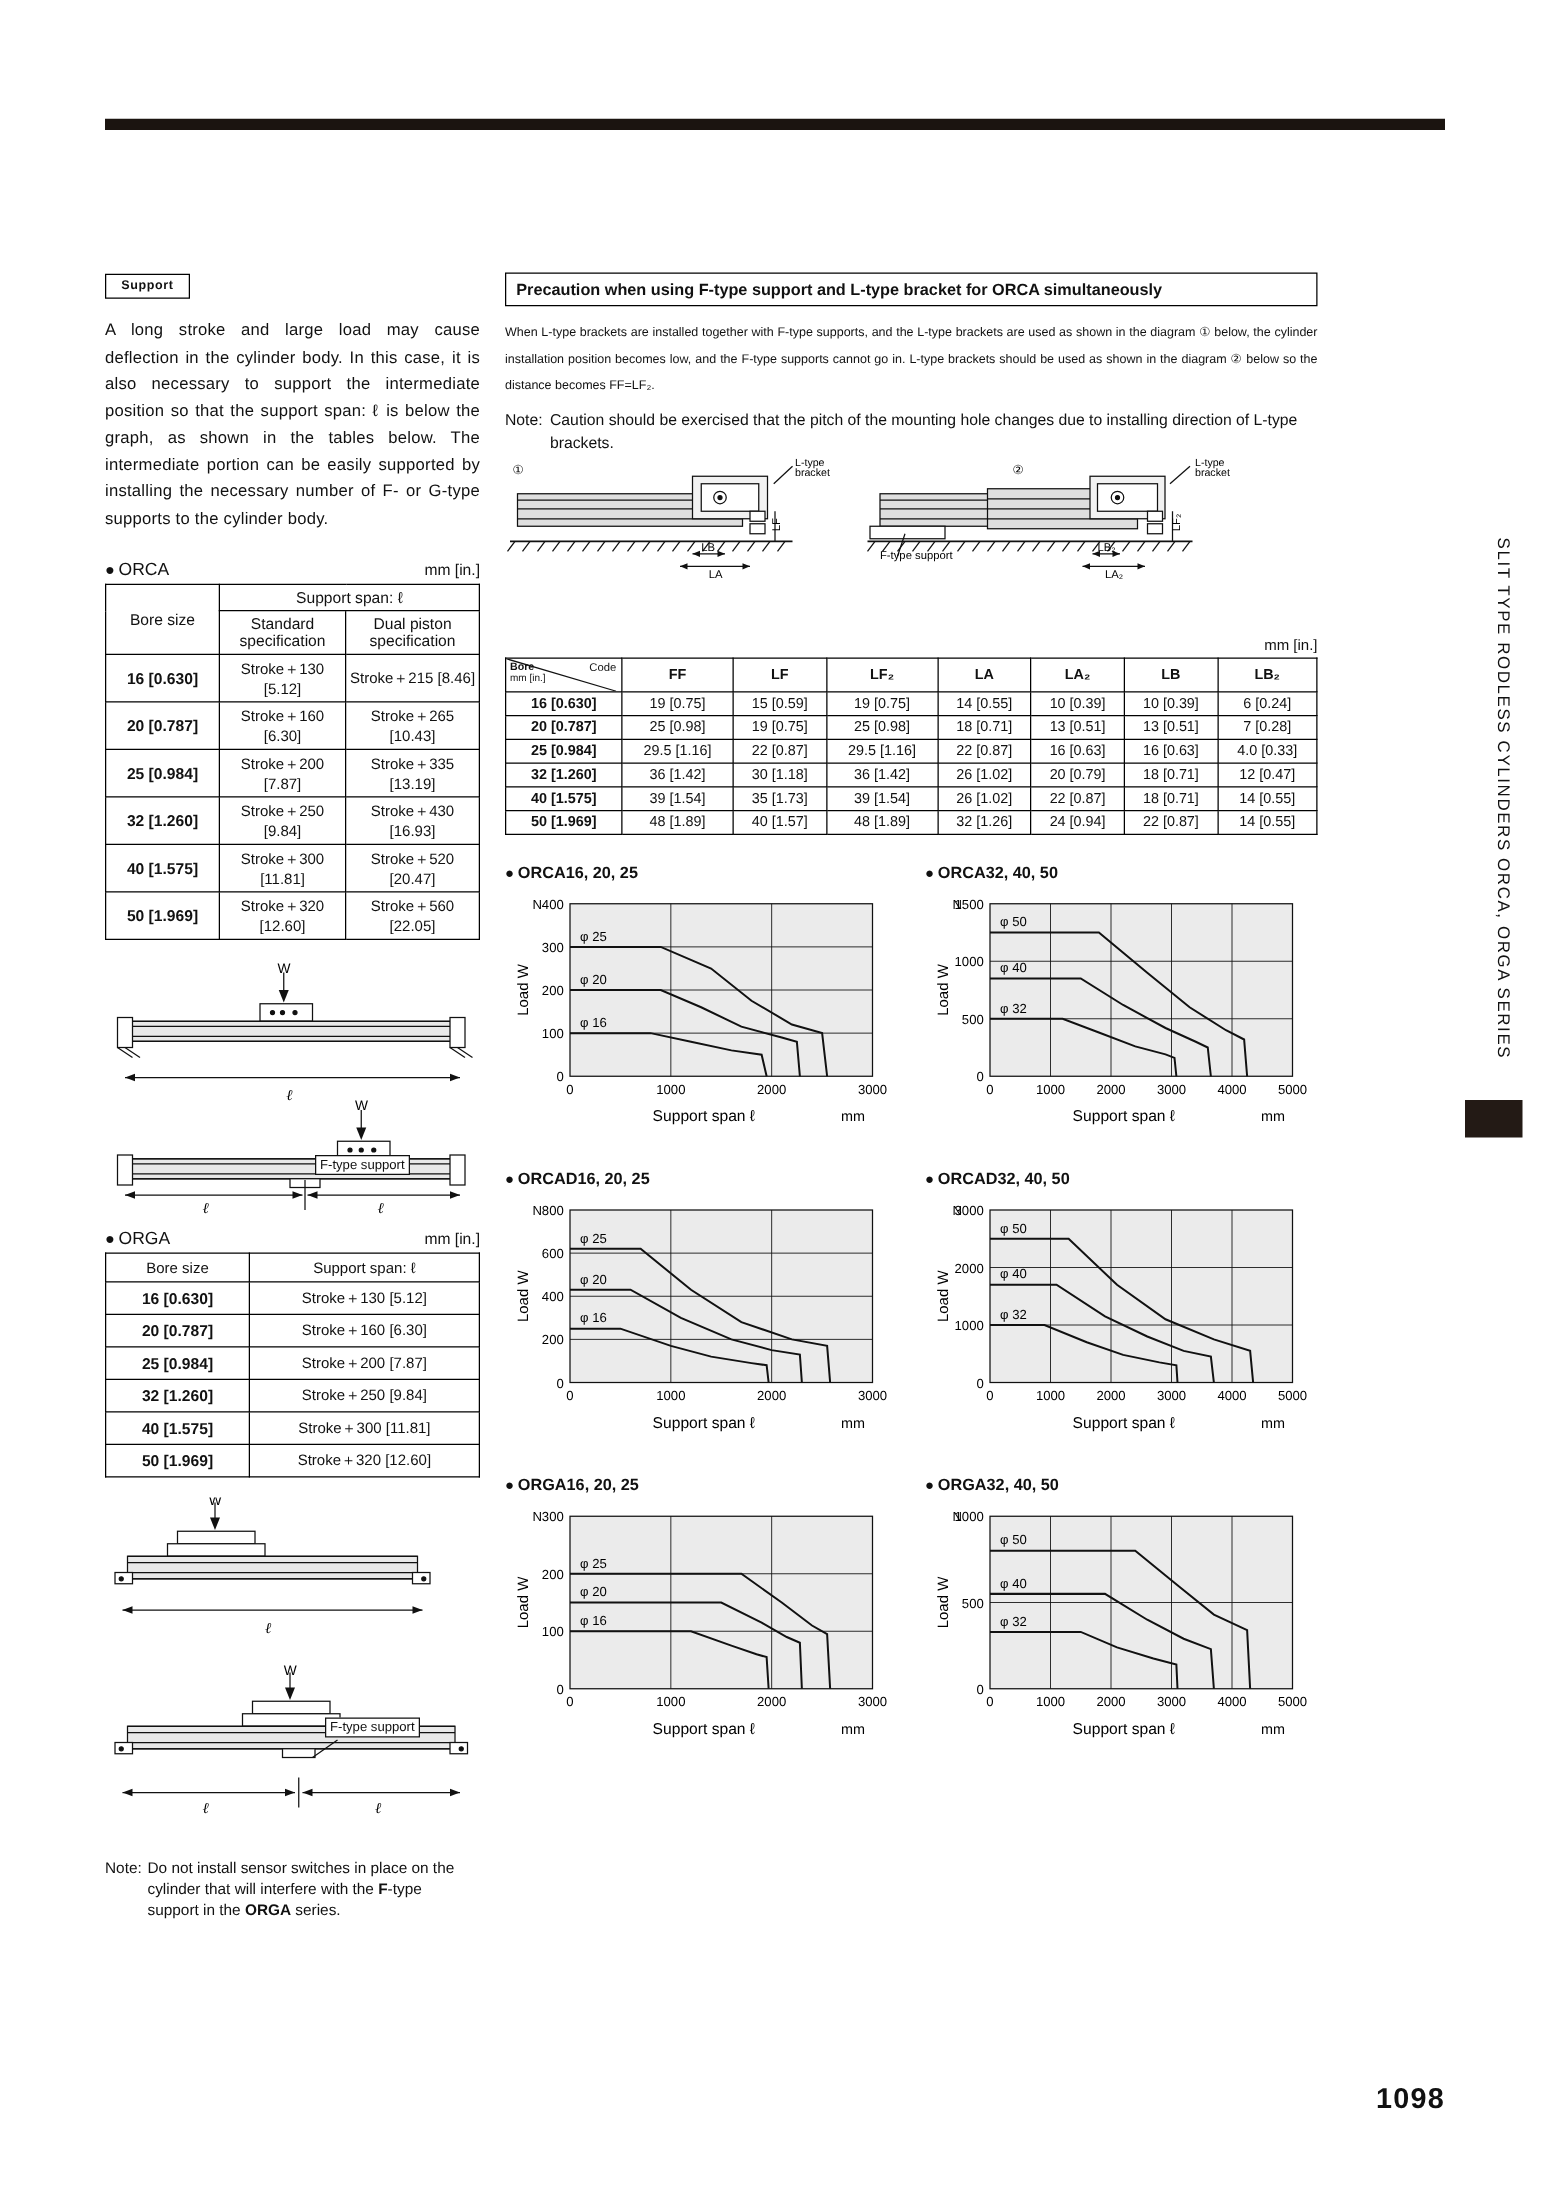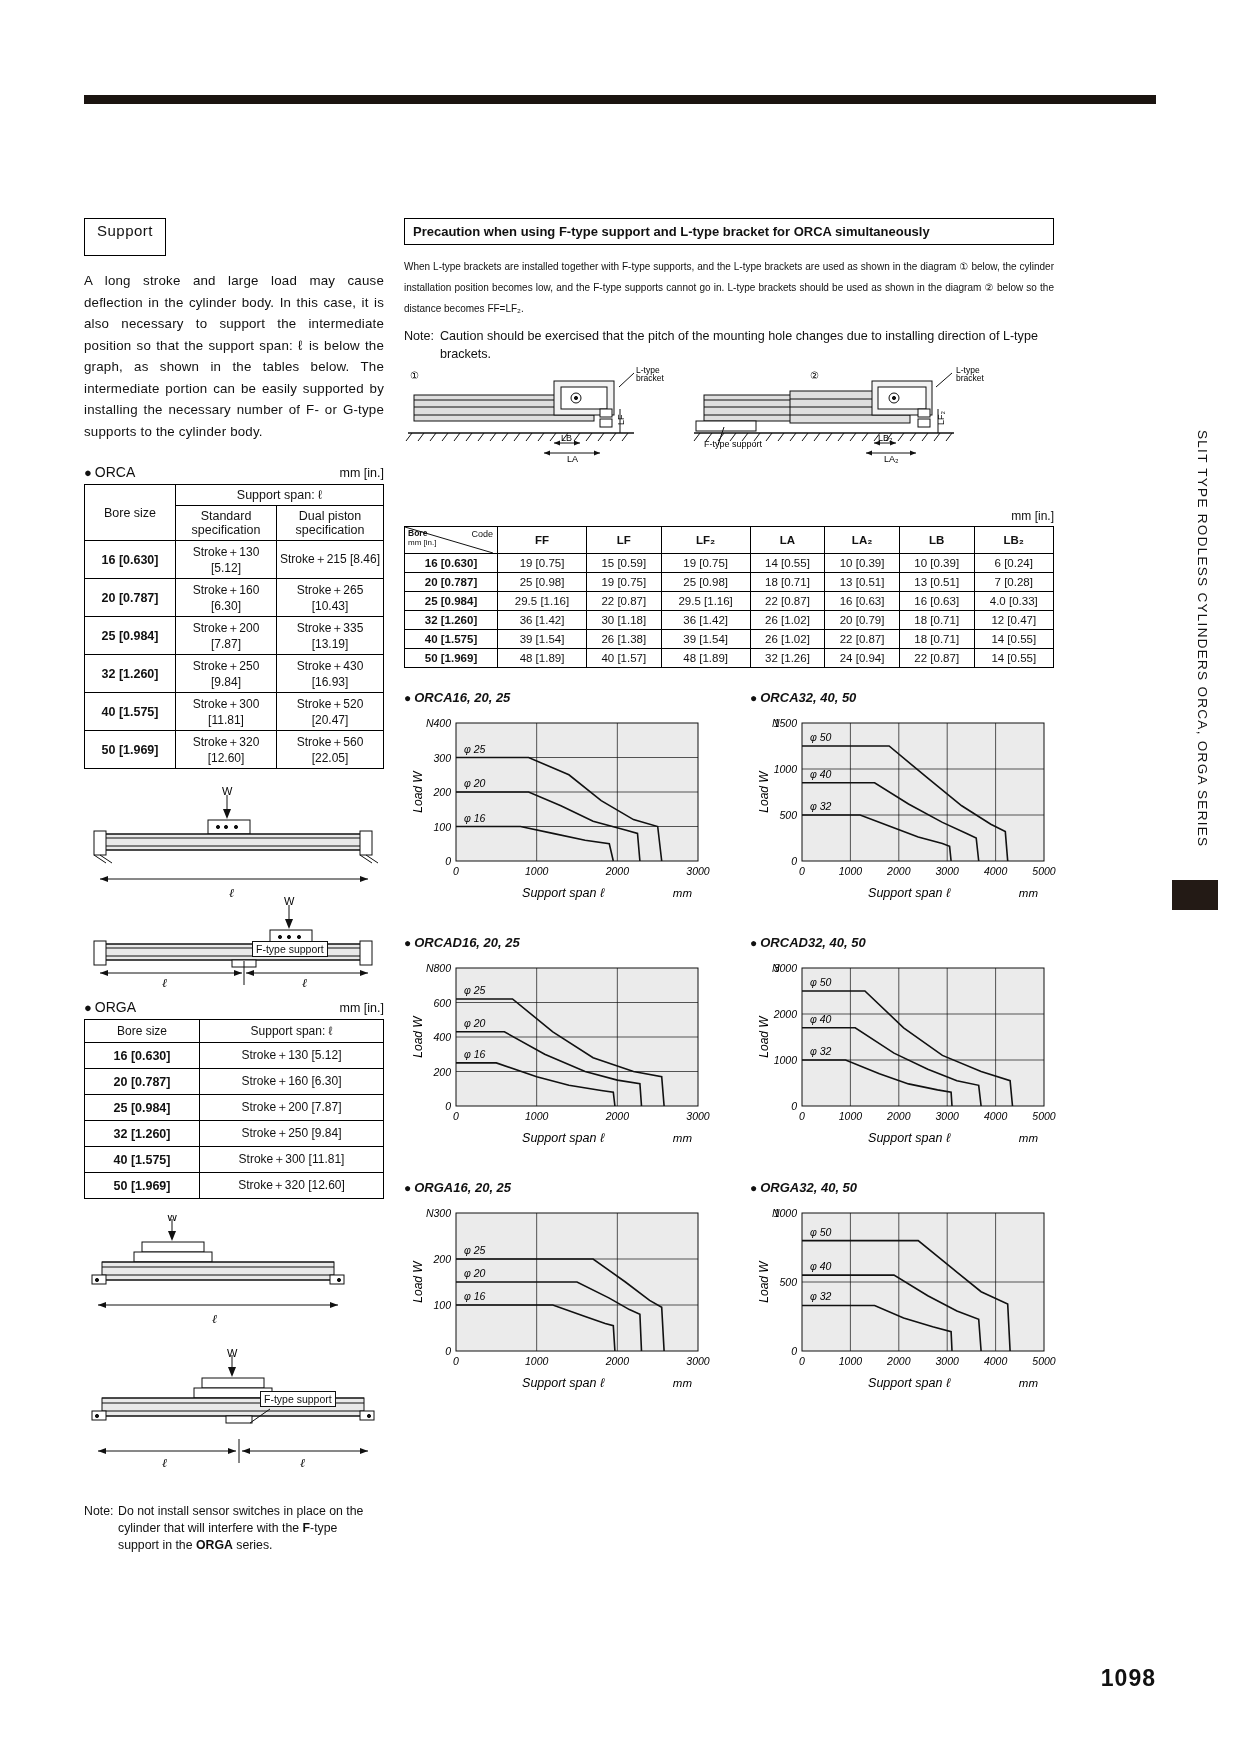--- a/index.html
+++ b/index.html
@@ -5,22 +5,22 @@
   html,body{margin:0;padding:0;}
   body{
     width:1240px;height:1754px;position:relative;background:#fff;
     font-family:"Liberation Sans", sans-serif;color:#111;
   }
   .page{position:absolute;left:0;top:0;width:1240px;height:1754px;}
   .topbar{position:absolute;left:84px;top:95px;width:1072px;height:9px;background:#1b1410;}
   
   .lcol{position:absolute;left:84px;top:218px;width:300px;}
   .boxtitle{
-    display:inline-block;border:1.5px solid #000;padding:3px 12px 16px 12px;
-    font-weight:normal;font-size:15px;letter-spacing:.5px;
+    display:inline-block;border:1.5px solid #000;padding:3px 12px 4px 12px;
+    font-weight:bold;font-size:10px;letter-spacing:.5px;
   }
   .para{font-size:13.3px;line-height:21.5px;text-align:justify;margin-top:14px;letter-spacing:.2px;}
   .tblhead{display:flex;justify-content:space-between;align-items:flex-end;margin-top:22px;}
   .bullet{font-weight:normal;font-size:14px;}
   .bullet:before{content:"\25CF";font-size:13px;margin-right:3px;}
   .unit{font-size:12.5px;}
   table{border-collapse:collapse;font-size:12px;}
   .t1{width:300px;margin-top:4px;}
   .t1 th,.t1 td{border:1px solid #000;text-align:center;padding:3px 2px;}
   .t1 .h{font-size:12.5px;}
@@ -40,21 +40,21 @@
   
   .diagram{position:relative;width:650px;height:140px;margin-top:4px;border:0;}
   
   .t3{width:650px;margin-top:3px;font-size:11.5px;}
   .t3 th,.t3 td{border:1px solid #000;text-align:center;padding:3px 2px;}
   .t3 .bore{font-weight:bold;width:88px;}
   .t3 thead th{font-weight:bold;}
   .munit{text-align:right;font-size:12px;margin-top:16px;}
   
   .charts{position:absolute;left:404px;top:690px;width:650px;}
-  .chartrow{display:flex;gap:32px;margin-bottom:16px;font-style:italic;}
+  .chartrow{display:flex;gap:22px;margin-bottom:16px;}
   .chartbox{width:314px;}
   .chartcap{font-weight:bold;font-size:13px;margin-bottom:4px;}
   .chartcap:before{content:"\25CF";margin-right:3px;font-size:12px;}
   .plotwrap{position:relative;height:210px;}
   .sidetab{
     position:absolute;right:30px;top:430px;width:30px;
     writing-mode:vertical-rl;font-size:13.5px;letter-spacing:1.3px;font-weight:500;
   }
   .blacktab{position:absolute;right:22px;top:880px;width:46px;height:30px;background:#231a15;}
   .pagenum{position:absolute;right:84px;top:1665px;font-size:23px;font-weight:bold;letter-spacing:1px;}
@@ -473,21 +473,21 @@
           <td>30 [1.18]</td>
           <td>36 [1.42]</td>
           <td>26 [1.02]</td>
           <td>20 [0.79]</td>
           <td>18 [0.71]</td>
           <td>12 [0.47]</td>
         </tr>
         <tr>
           <td class="bore">40 [1.575]</td>
           <td>39 [1.54]</td>
-          <td>26 [1.38]</td>
+          <td>35 [1.73]</td>
           <td>39 [1.54]</td>
           <td>26 [1.02]</td>
           <td>22 [0.87]</td>
           <td>18 [0.71]</td>
           <td>14 [0.55]</td>
         </tr>
         <tr>
           <td class="bore">50 [1.969]</td>
           <td>48 [1.89]</td>
           <td>40 [1.57]</td>

